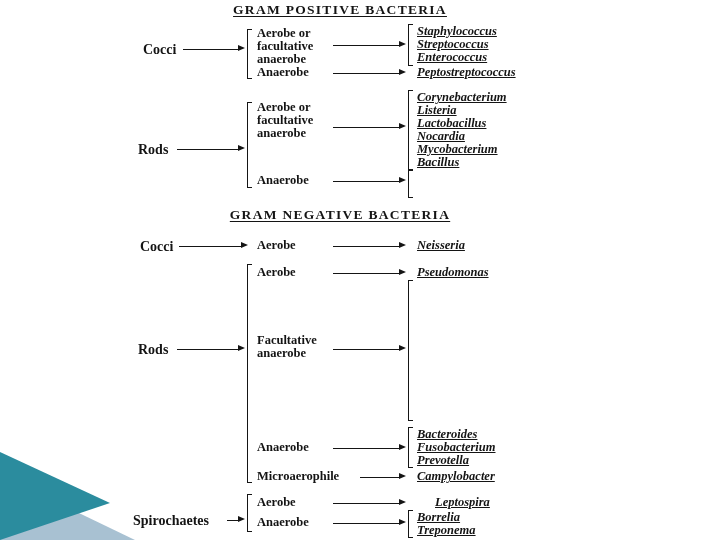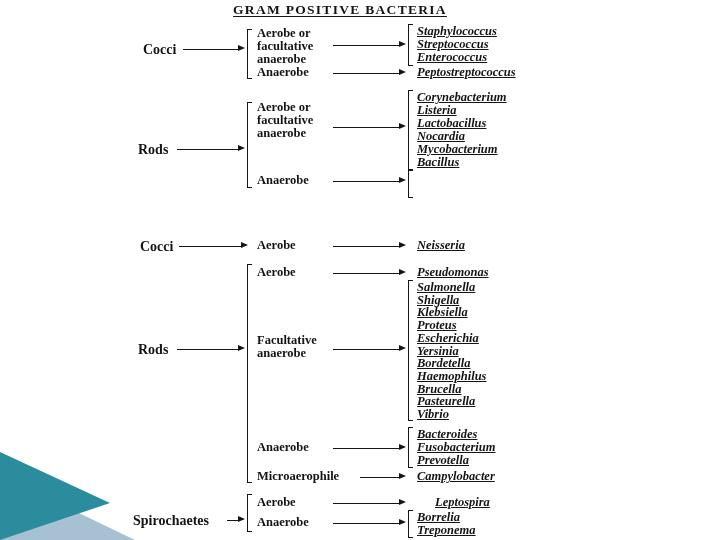--- a/index.html
+++ b/index.html
@@ -88,20 +88,21 @@
     <div>Lactobacillus</div>
     <div>Nocardia</div>
     <div>Mycobacterium</div>
     <div>Bacillus</div>
   </div>
 
   <div class="mid single" style="left:257px;top:174px">Anaerobe</div>
   <div class="arrow" style="left:333px;top:181px;width:66px"></div>
   <div class="bracket" style="left:408px;top:169px;height:29px"></div>
 
+  <div class="title" style="top:207px">GRAM NEGATIVE BACTERIA</div>
 
   <div class="lbl" style="left:140px;top:239px">Cocci</div>
   <div class="arrow" style="left:179px;top:246px;width:62px"></div>
   <div class="mid single" style="left:257px;top:239px">Aerobe</div>
   <div class="arrow" style="left:333px;top:246px;width:66px"></div>
   <div class="org single" style="left:417px;top:239px">Neisseria</div>
 
   <div class="lbl" style="left:138px;top:342px">Rods</div>
   <div class="arrow" style="left:177px;top:349px;width:61px"></div>
   <div class="bracket" style="left:247px;top:264px;height:219px"></div>
@@ -109,33 +110,20 @@
   <div class="mid single" style="left:257px;top:266px">Aerobe</div>
   <div class="arrow" style="left:333px;top:273px;width:66px"></div>
   <div class="org single" style="left:417px;top:266px">Pseudomonas</div>
 
   <div class="mid" style="left:257px;top:334px">
     <div>Facultative</div>
     <div>anaerobe</div>
   </div>
   <div class="arrow" style="left:333px;top:349px;width:66px"></div>
   <div class="bracket" style="left:408px;top:280px;height:141px"></div>
-  <div class="org tight" style="left:417px;top:281px">
-    <div>Salmonella</div>
-    <div>Shigella</div>
-    <div>Klebsiella</div>
-    <div>Proteus</div>
-    <div>Escherichia</div>
-    <div>Yersinia</div>
-    <div>Bordetella</div>
-    <div>Haemophilus</div>
-    <div>Brucella</div>
-    <div>Pasteurella</div>
-    <div>Vibrio</div>
-  </div>
 
   <div class="mid single" style="left:257px;top:441px">Anaerobe</div>
   <div class="arrow" style="left:333px;top:448px;width:66px"></div>
   <div class="bracket" style="left:408px;top:427px;height:41px"></div>
   <div class="org" style="left:417px;top:428px">
     <div>Bacteroides</div>
     <div>Fusobacterium</div>
     <div>Prevotella</div>
   </div>
 

